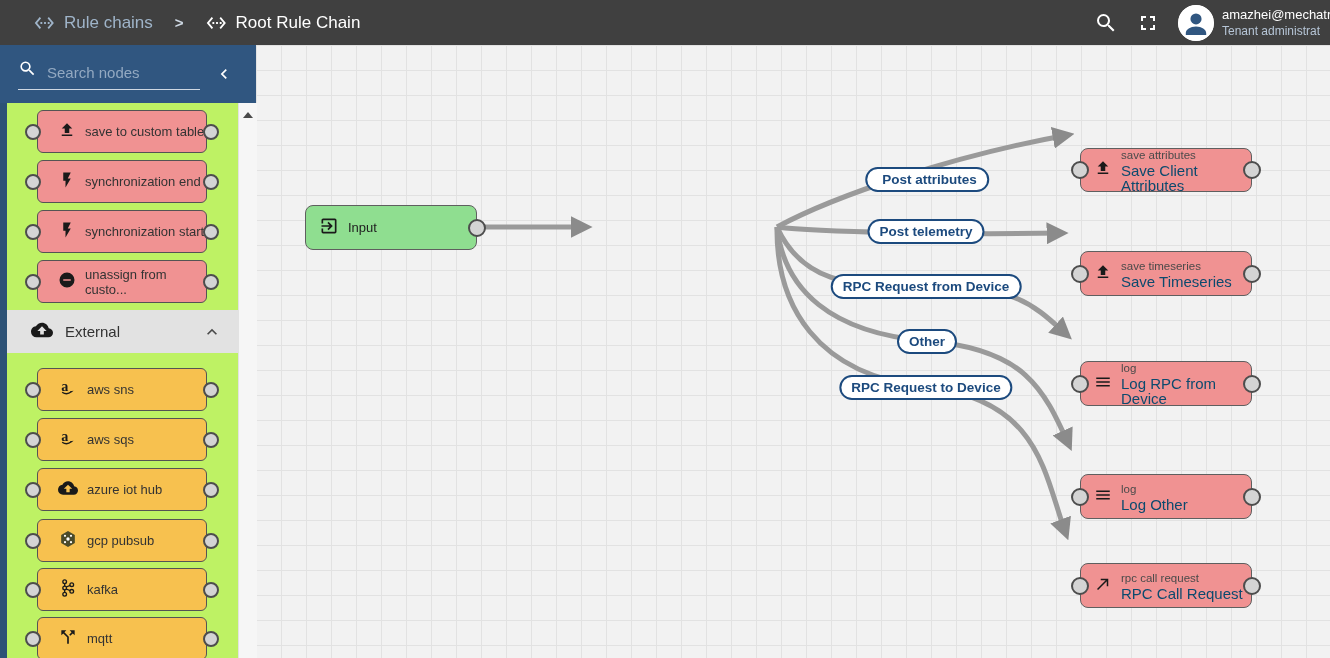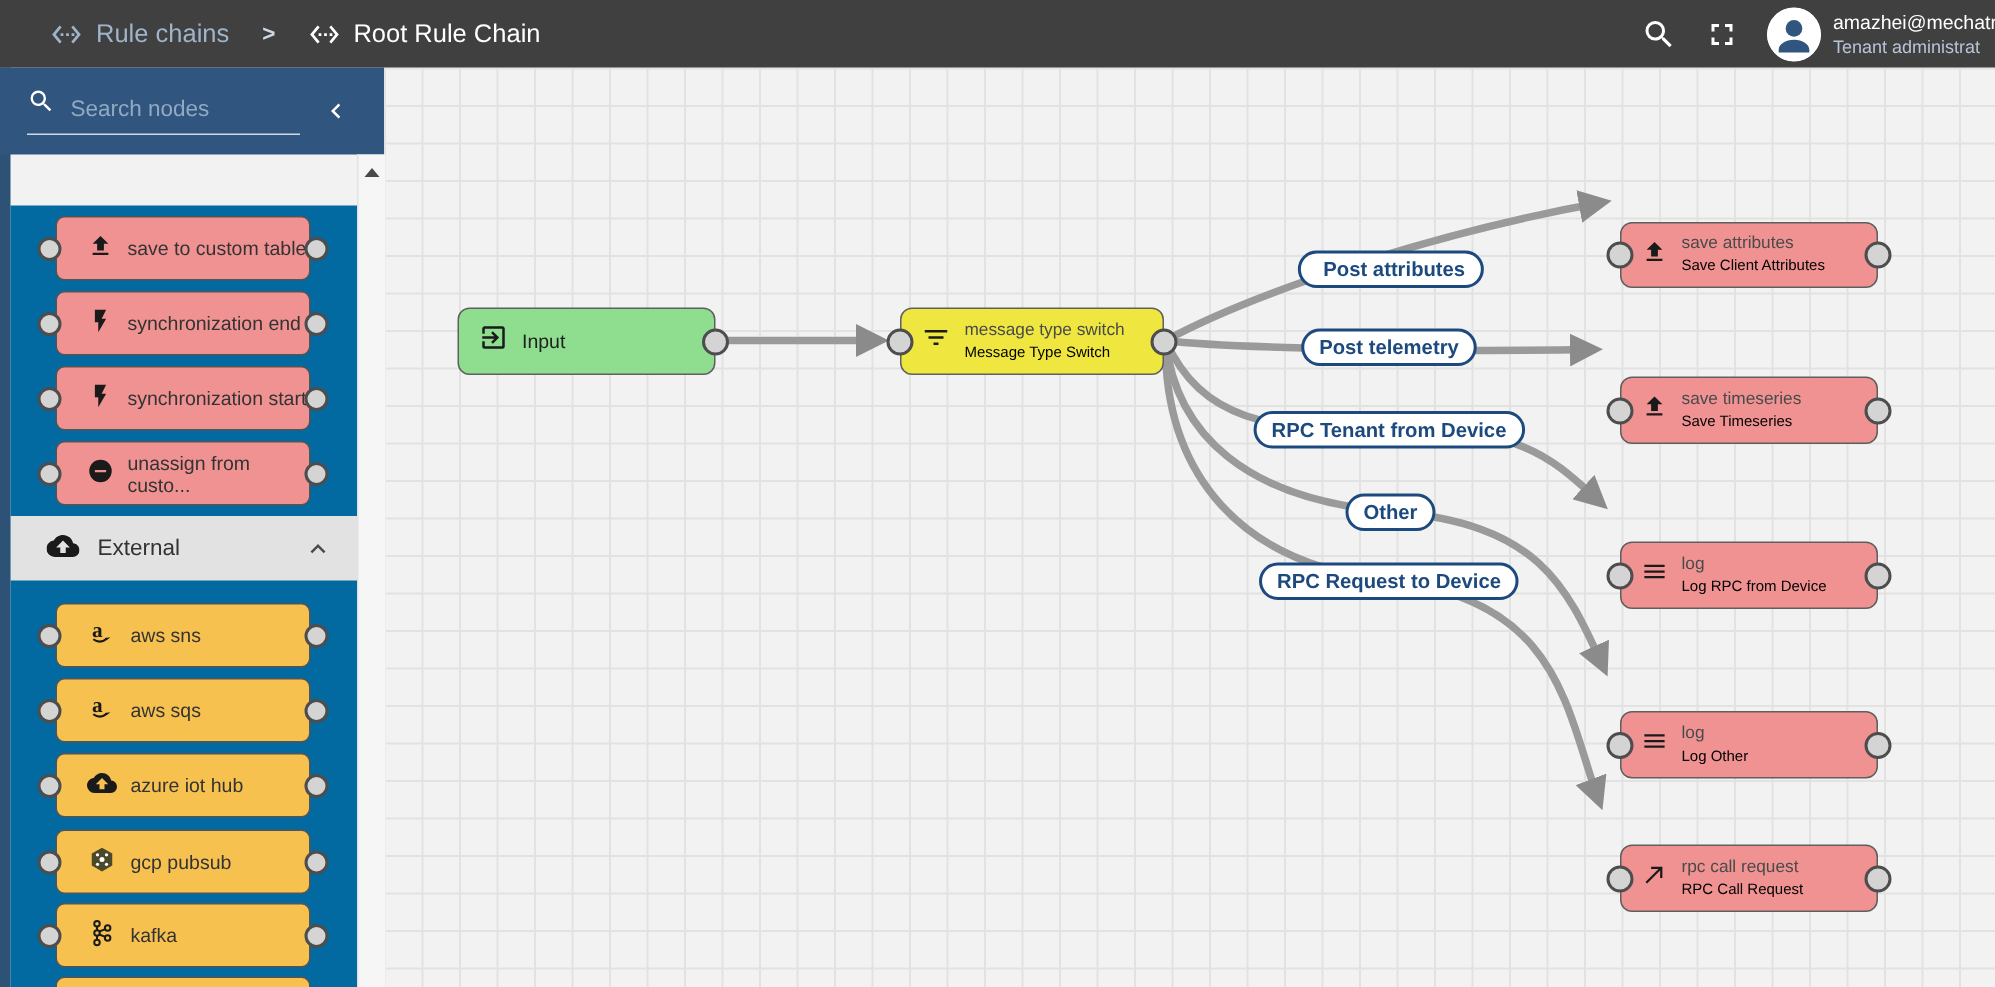--- a/index.html
+++ b/index.html
@@ -28,22 +28,22 @@
   .sb-head{position:absolute;left:0;top:45px;width:256px;height:58px;background:#305680;z-index:21;
            display:flex;align-items:center;}
   .sb-search{display:flex;align-items:flex-end;gap:8px;margin-left:18px;
              border-bottom:1px solid #cfd8e3;padding-bottom:7px;width:182px;}
   .sb-search svg{flex:none;}
   .sb-search input{background:transparent;border:none;outline:none;color:#fff;font-size:15px;
                    width:150px;font-family:"Liberation Sans",sans-serif;}
   .sb-search input::placeholder{color:#93a9c1;}
   .sb-collapse{margin-left:14px;cursor:pointer;display:flex;}
 
-  .sb-panel{position:absolute;left:7px;top:103px;width:231px;bottom:0;background:#0369a1;
-            overflow:hidden;z-index:21;margin-top:34px;}
+  .sb-panel{position:absolute;left:7px;top:103px;width:231px;bottom:0;background:#bef264;
+            overflow:hidden;z-index:21;}
   .sb-scroll{position:absolute;left:238px;top:103px;width:18px;bottom:0;background:#f6f6f6;
              border-left:1px solid #e2e2e2;z-index:22;cursor:pointer;}
   .sb-scroll .up{width:0;height:0;border-left:5px solid transparent;border-right:5px solid transparent;
                  border-bottom:6px solid #4a4a4a;margin:9px auto 0;}
 
   .sb-item{position:absolute;left:30px;width:170px;height:43px;border:1px solid #545454;
            border-radius:6px;display:flex;align-items:center;gap:9px;padding-left:20px;
            box-sizing:border-box;font-size:13px;color:#333;cursor:grab;}
   .sb-item.red{background:#F09292;}
   .sb-item.orange{background:#F7C14F;}
@@ -66,21 +66,21 @@
   .edges{position:absolute;left:0;top:0;}
 
   .node{position:absolute;height:45px;border:1.5px solid #5f5f5f;border-radius:8px;
         box-sizing:border-box;display:flex;align-items:center;gap:9px;padding-left:13px;
         cursor:pointer;z-index:12;}
   .node.green{background:#8FDE90;width:172px;}
   .node.yellow{background:#EFE73F;width:176px;}
   .node.red{background:#F09292;width:172px;margin-top:40px;}
   .node .txt{line-height:15px;color:#333;}
   .node .t1{font-size:11.5px;color:#4a4a4a;}
-  .node .t2{font-size:10px;font-weight:500;color:#000000;}
+  .node .t2{font-size:15px;font-weight:500;color:#0c4a6e;}
   .node .single{font-size:13px;color:#212121;}
   .port{position:absolute;top:50%;width:18px;height:18px;border-radius:50%;background:#d4d4d4;
         border:2px solid #4d4d4d;box-sizing:border-box;transform:translateY(-50%);z-index:13;cursor:crosshair;}
   .port.l{left:-10px;} .port.r{right:-10px;}
 
   .link-pill{position:absolute;transform:translateX(-50%);background:#fff;border:2px solid #1C4A7E;
              border-radius:13px;color:#1C4A7E;font-weight:700;font-size:13.5px;padding:3px 10px;
              white-space:nowrap;z-index:14;cursor:pointer;}
 </style>
 </head>
@@ -315,33 +315,20 @@
     <div class="node green" style="left:49px;top:160px;">
       <span>
         <svg width="20" height="20" viewBox="0 0 24 24" fill="#1a1a1a">
             <path d="M19,3H5C3.89,3 3,3.9 3,5V9H5V5H19V19H5V15H3V19A2,2 0 0,0 5,21H19A2,2 0 0,0 21,19V5C21,3.89 20.1,3 19,3M10.08,15.58L11.5,17L16.5,12L11.5,7L10.08,8.41L12.67,11H3V13H12.67L10.08,15.58Z"></path>
           </svg>
       </span>
       <span class="txt single">Input</span>
       <span class="port r"></span>
     </div>
 
-    <div class="node yellow" style="left:344px;top:160px;">
-      <span>
-        <svg width="20" height="20" viewBox="0 0 24 24" fill="#1a1a1a">
-            <path d="M3,6V8H21V6H3M6,13H18V11H6V13M10,18H14V16H10V18Z"></path>
-          </svg>
-      </span>
-      <span class="txt">
-        <div class="t1">message type switch</div>
-        <div class="t2">Message Type Switch</div>
-      </span>
-      <span class="port l"></span>
-      <span class="port r"></span>
-    </div>
 
     <div class="node red" style="left:824px;top:63px;height:44px;">
       <span>
         <svg width="18" height="18" viewBox="0 0 24 24" fill="#1a1a1a">
             <path d="M9,16V10H5L12,3L19,10H15V16H9M5,20V18H19V20H5Z"></path>
           </svg>
       </span>
       <span class="txt">
         <div class="t1">save attributes</div>
         <div class="t2">Save Client Attributes</div>
@@ -401,18 +388,18 @@
       <span class="txt">
         <div class="t1">rpc call request</div>
         <div class="t2">RPC Call Request</div>
       </span>
       <span class="port l"></span>
       <span class="port r"></span>
     </div>
 
     <div class="link-pill" style="left:671px;top:122px;padding-left:15px;">Post attributes</div>
     <div class="link-pill" style="left:670px;top:174px;">Post telemetry</div>
-    <div class="link-pill" style="left:670px;top:229px;">RPC Tenant from Device</div>
+    <div class="link-pill" style="left:670px;top:229px;">RPC Request from Device</div>
     <div class="link-pill" style="left:671px;top:284px;">Other</div>
     <div class="link-pill" style="left:670px;top:330px;">RPC Request to Device</div>
   </div>
 
 </div>
 
 </body></html>

